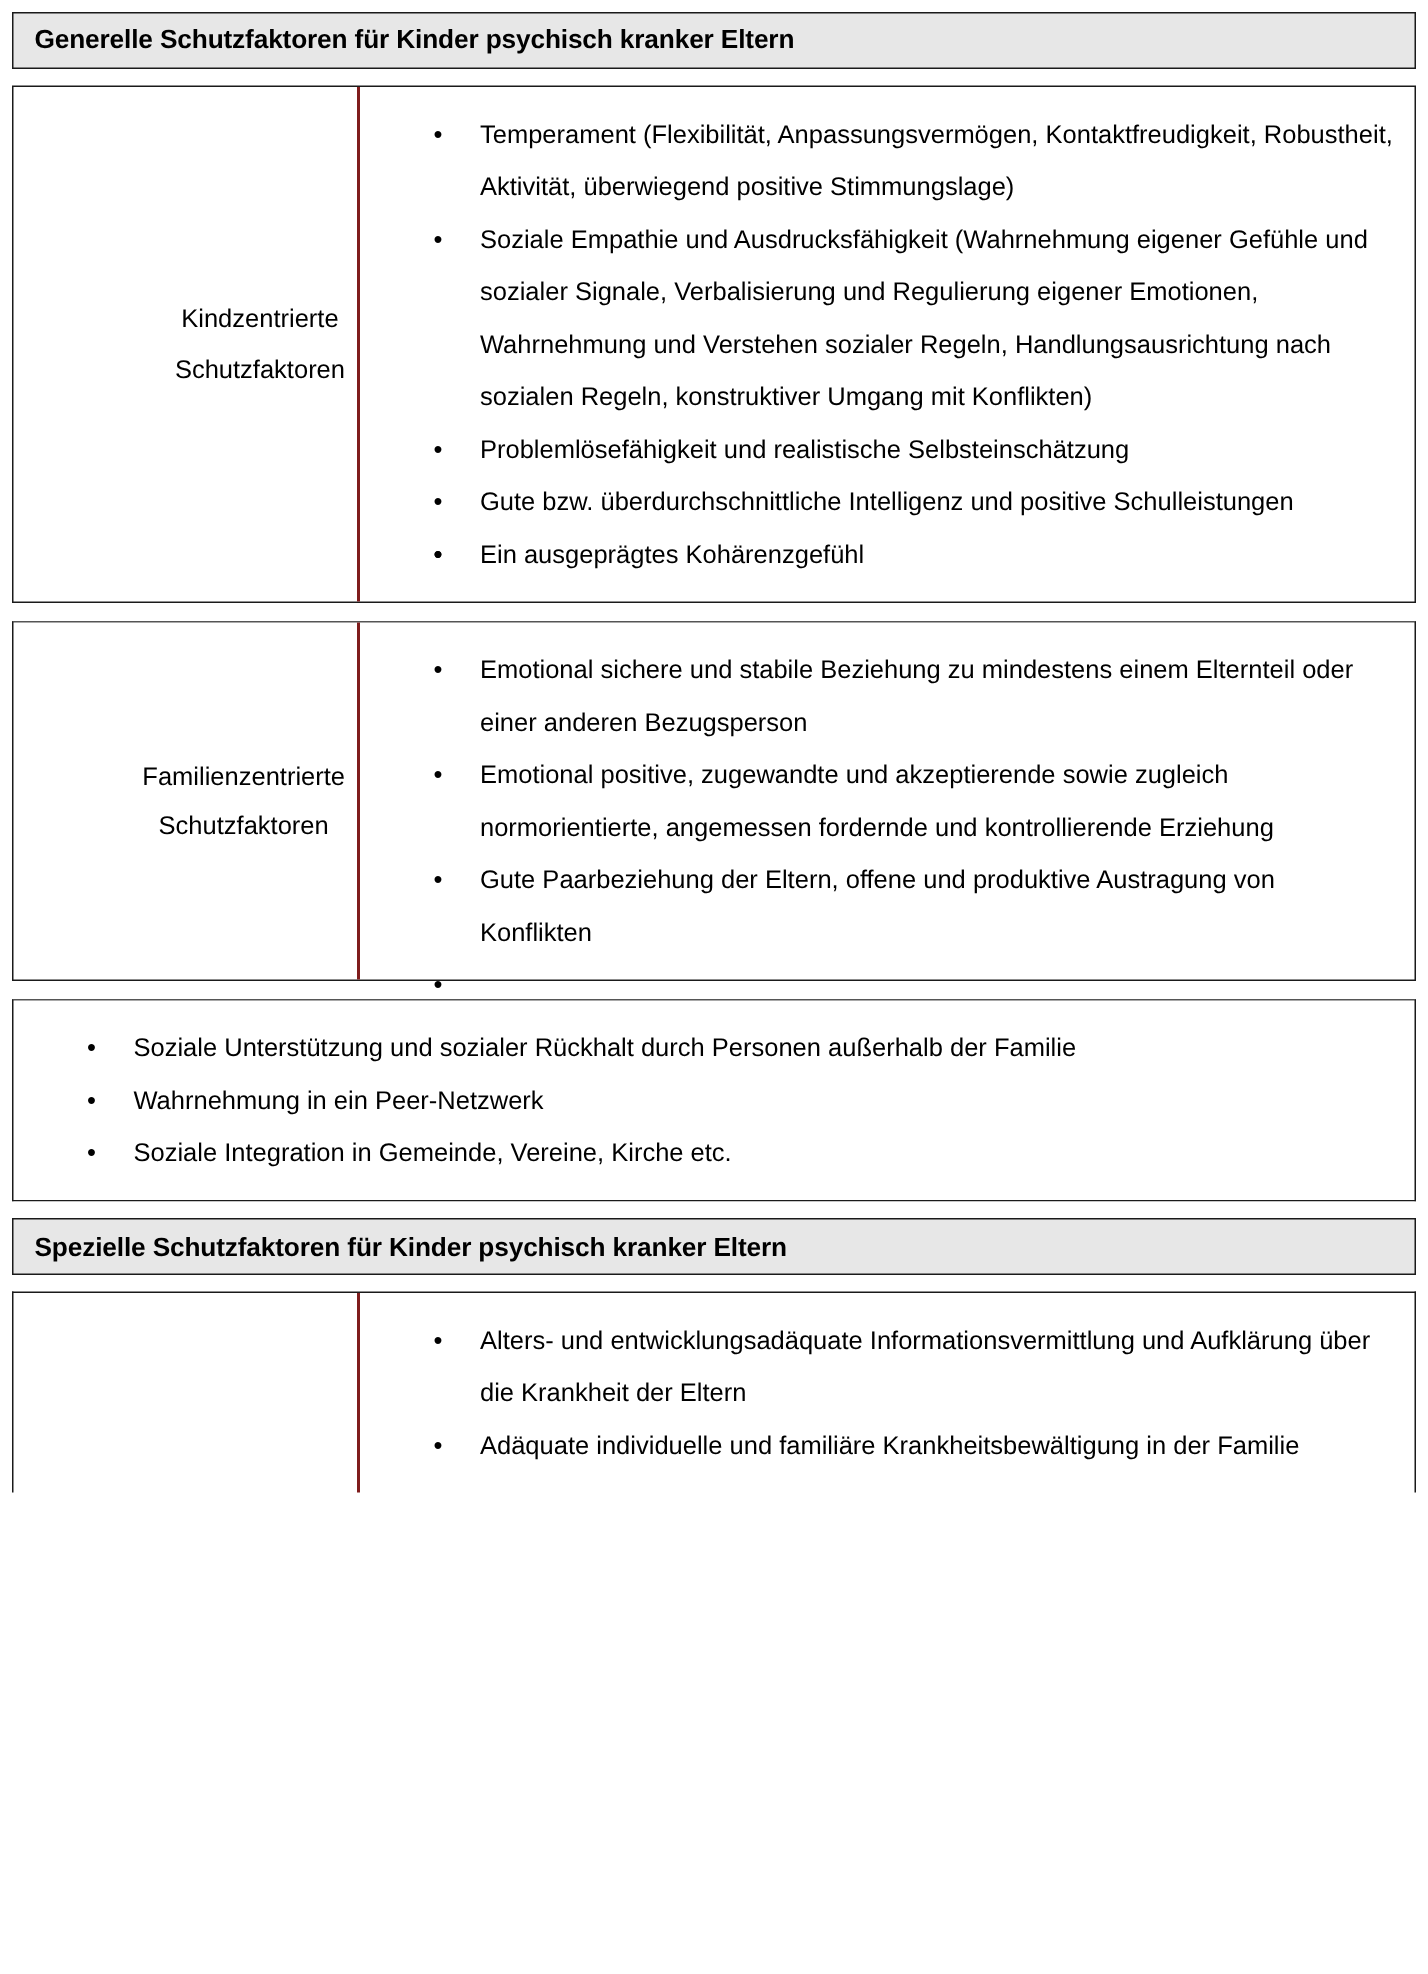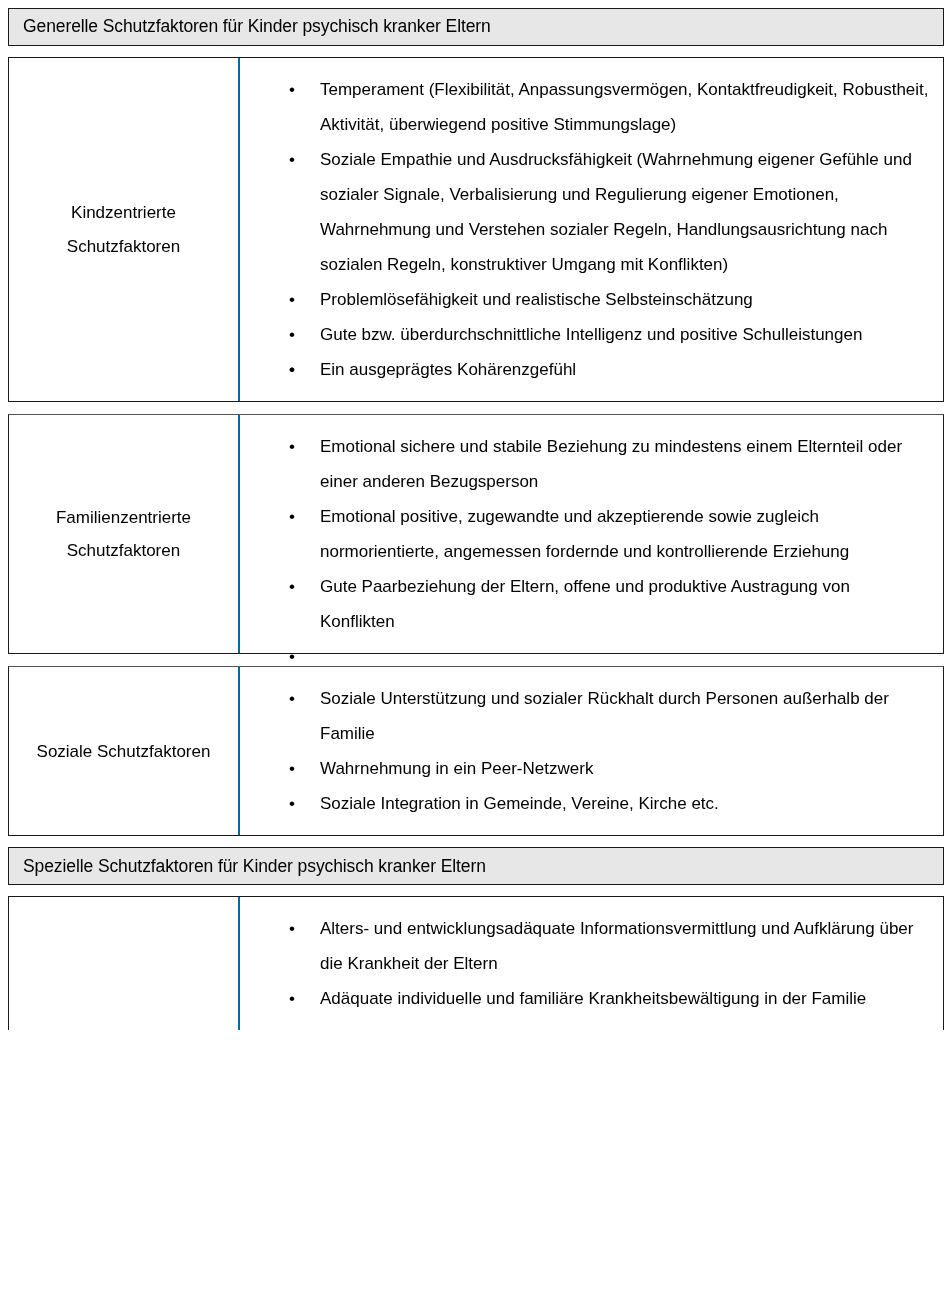--- a/index.html
+++ b/index.html
@@ -35,43 +35,43 @@
     border: 1px solid #1a1a1a;
     background: #e7e7e7;
     box-sizing: border-box;
     height: 38px;
     display: flex;
     align-items: center;
     padding: 0 0 0 14px;
   }
   .section-header-text {
     font-size: 17.5px;
-    font-weight: normal;
+    font-weight: bold;
     letter-spacing: -0.1px;
     line-height: 1;
   }
 
   
   .block {
     border: 1px solid #1a1a1a;
     border-top: 1px solid #555555;
     box-sizing: border-box;
     display: flex;
     background: #ffffff;
   }
   .block.no-top-rule { border-top: 1px solid #1a1a1a; }
 
   .label-cell {
     width: 231px;
     min-width: 231px;
     box-sizing: border-box;
-    border-right: 2px solid #0369a1;
+    border-right: 2px solid #7f1d1d;
     display: flex;
     align-items: center;
-    justify-content: center;
+    justify-content: flex-end;
     text-align: center;
     padding: 6px 8px;
   }
   .label-text {
     font-size: 17px;
     line-height: 1.95;
     white-space: pre-line;
   }
 
   .content-cell {
@@ -178,23 +178,20 @@
           <li>
             <span class="dot">•</span>
           </li>
         </ul>
       </div>
     </div>
 
     <div class="gutter"></div>
 
     <div class="block">
-      <div class="label-cell">
-        <span class="label-text">Soziale Schutzfaktoren</span>
-      </div>
       <div class="content-cell">
         <ul class="bullets">
           <li>
             <span class="dot">•</span>
             <span>Soziale Unterstützung und sozialer Rückhalt durch Personen außerhalb der Familie</span>
           </li>
           <li>
             <span class="dot">•</span>
             <span>Wahrnehmung in ein Peer-Netzwerk</span>
           </li>

